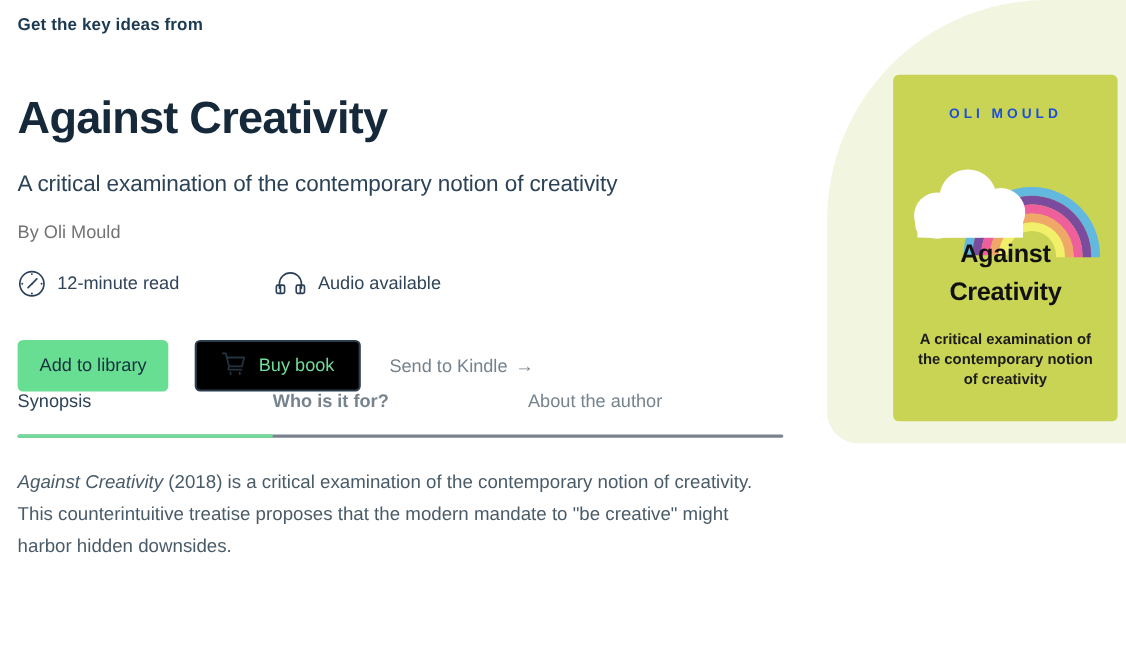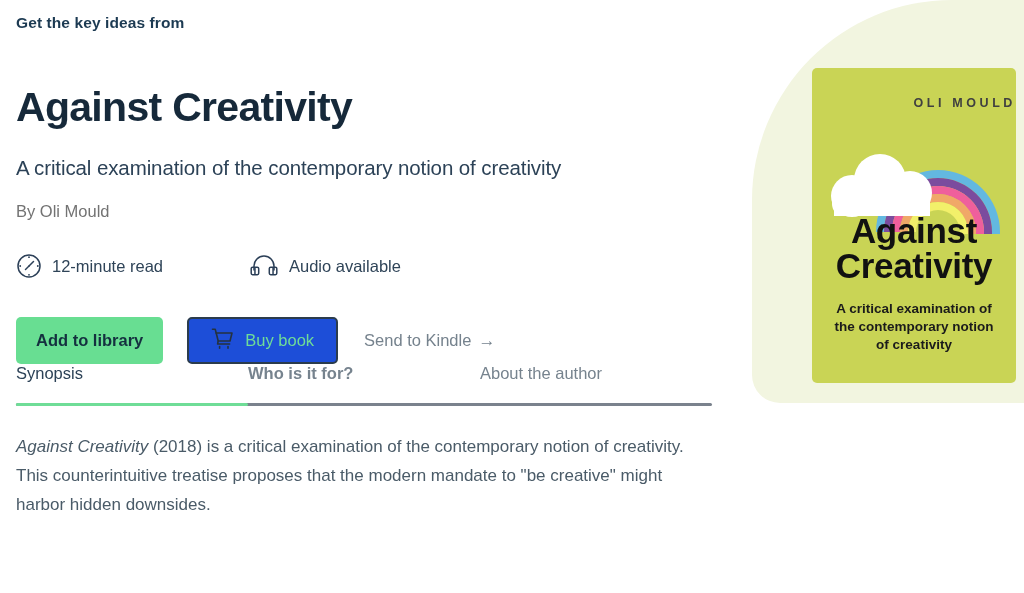--- a/index.html
+++ b/index.html
@@ -46,42 +46,42 @@
     background: #c9d martin;
     background: #c9d455;
     border-radius: 5px;
     overflow: hidden;
   }
   .cover-author {
     position: absolute;
     top: 28px;
     left: 0;
     width: 100%;
-    text-align: right;
+    text-align: center;
     font-size: 12.5px;
     letter-spacing: 3.6px;
     font-weight: 700;
-    color: #404040;
+    color: #1d4ed8;
   }
   .cover-art {
     position: absolute;
     left: 0;
     top: 46px;
     width: 204px;
     height: 120px;
   }
   .cover-title {
     position: absolute;
     left: 0;
     top: 145px;
     width: 100%;
     text-align: center;
     color: #111111;
     font-weight: 700;
-    font-size: 35px;
+    font-size: 23px;
     line-height: 35px;
     letter-spacing: -0.3px;
   }
   .cover-sub {
     position: absolute;
     left: 0;
     top: 232px;
     width: 100%;
     text-align: center;
     color: #1b1b1b;
@@ -123,21 +123,21 @@
   }
   .byline {
     font-size: 16.5px;
     color: #737373;
     margin-top: 22px;
   }
 
   .meta-row {
     display: flex;
     align-items: center;
-    margin-top: 32px;
+    margin-top: 24px;
   }
   .meta-item {
     display: flex;
     align-items: center;
     font-size: 16.5px;
     color: #2f4458;
   }
   .meta-item + .meta-item { margin-left: 86px; }
   .meta-item .micon { display: flex; align-items: center; margin-right: 10px; }
 
@@ -150,24 +150,23 @@
     background: #68de92;
     color: #14303f;
     border: none;
     border-radius: 5px;
     font-size: 16.5px;
     font-family: "Liberation Sans", sans-serif;
     padding: 0 20px;
     height: 47px;
     cursor: pointer;
     white-space: nowrap;
-    font-weight: bold;
   }
   .btn-outline {
-    background: #1d4ed8;
+    background: #000000;
     border: 2px solid #2b3c4d;
     border-radius: 5px;
     height: 47px;
     margin-left: 24px;
     display: flex;
     align-items: center;
     padding: 0 22px;
     cursor: pointer;
     box-sizing: border-box;
   }

